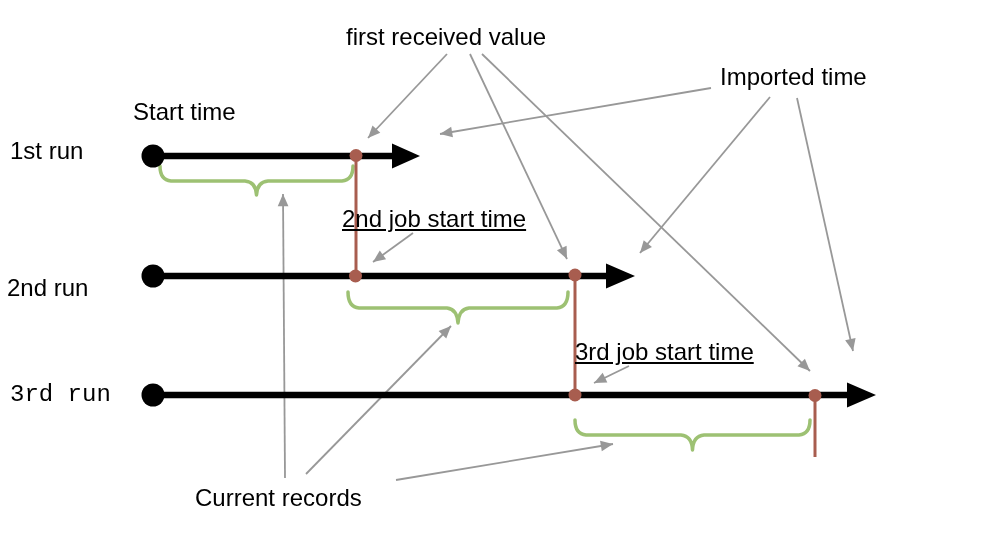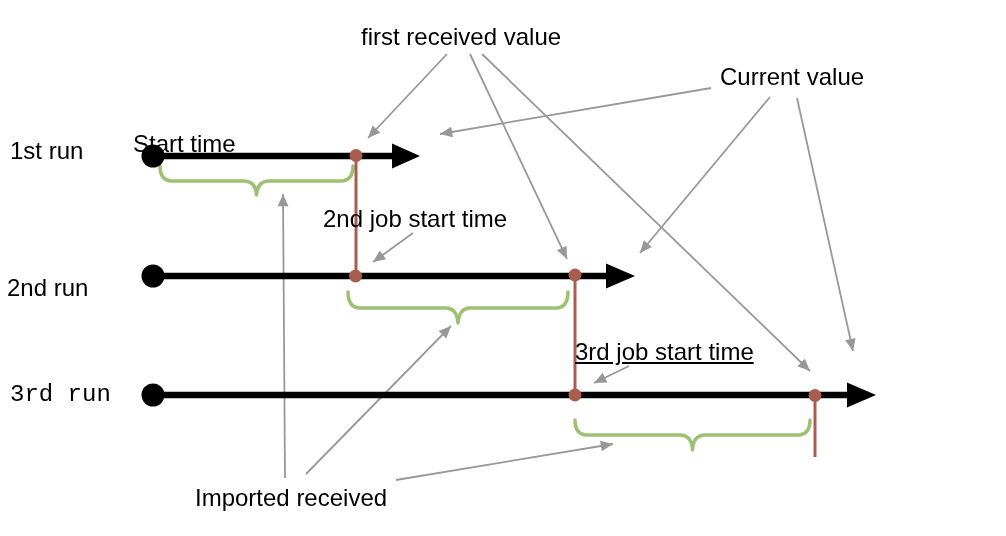--- a/index.html
+++ b/index.html
@@ -93,31 +93,31 @@
       <polygon class="tl-head" points="847,382.5 876,395 847,407.5"></polygon>
     </g>
 
     <circle class="rdot" cx="356" cy="155.5" r="6.5"></circle>
     <circle class="rdot" cx="355.5" cy="276" r="6.5"></circle>
     <circle class="rdot" cx="575" cy="275" r="6.5"></circle>
     <circle class="rdot" cx="575" cy="395" r="6.5"></circle>
     <circle class="rdot" cx="815" cy="395.5" r="6.5"></circle>
   </svg>
 
-  <div class="lbl" style="left:361px; top:25px;">first received value</div>
+  <div class="lbl" style="left:346px; top:25px;">first received value</div>
 
-  <div class="lbl" style="left:720px; top:65px;">Current value</div>
+  <div class="lbl" style="left:720px; top:65px;">Imported time</div>
 
-  <div class="lbl" style="left:133px; top:100px;margin-top:32px;">Start time</div>
+  <div class="lbl" style="left:133px; top:100px;">Start time</div>
 
   <div class="lbl" style="left:10px; top:139px;">1st run</div>
 
-  <div class="lbl" style="left:323px; top:207px;">2nd job start time</div>
+  <div class="lbl" style="left:342px; top:207px;text-decoration:underline;">2nd job start time</div>
 
   <div class="lbl" style="left:7px; top:276px;">2nd run</div>
 
   <div class="lbl" style="left:575px; top:340px;text-decoration:underline;">3rd job start time</div>
 
   <div class="lbl" style="left:10px; top:383px;font-family:Liberation Mono, monospace;">3rd run</div>
 
-  <div class="lbl" style="left:195px; top:486px;">Imported received</div>
+  <div class="lbl" style="left:195px; top:486px;">Current records</div>
 
 </div>
 
 </body></html>

